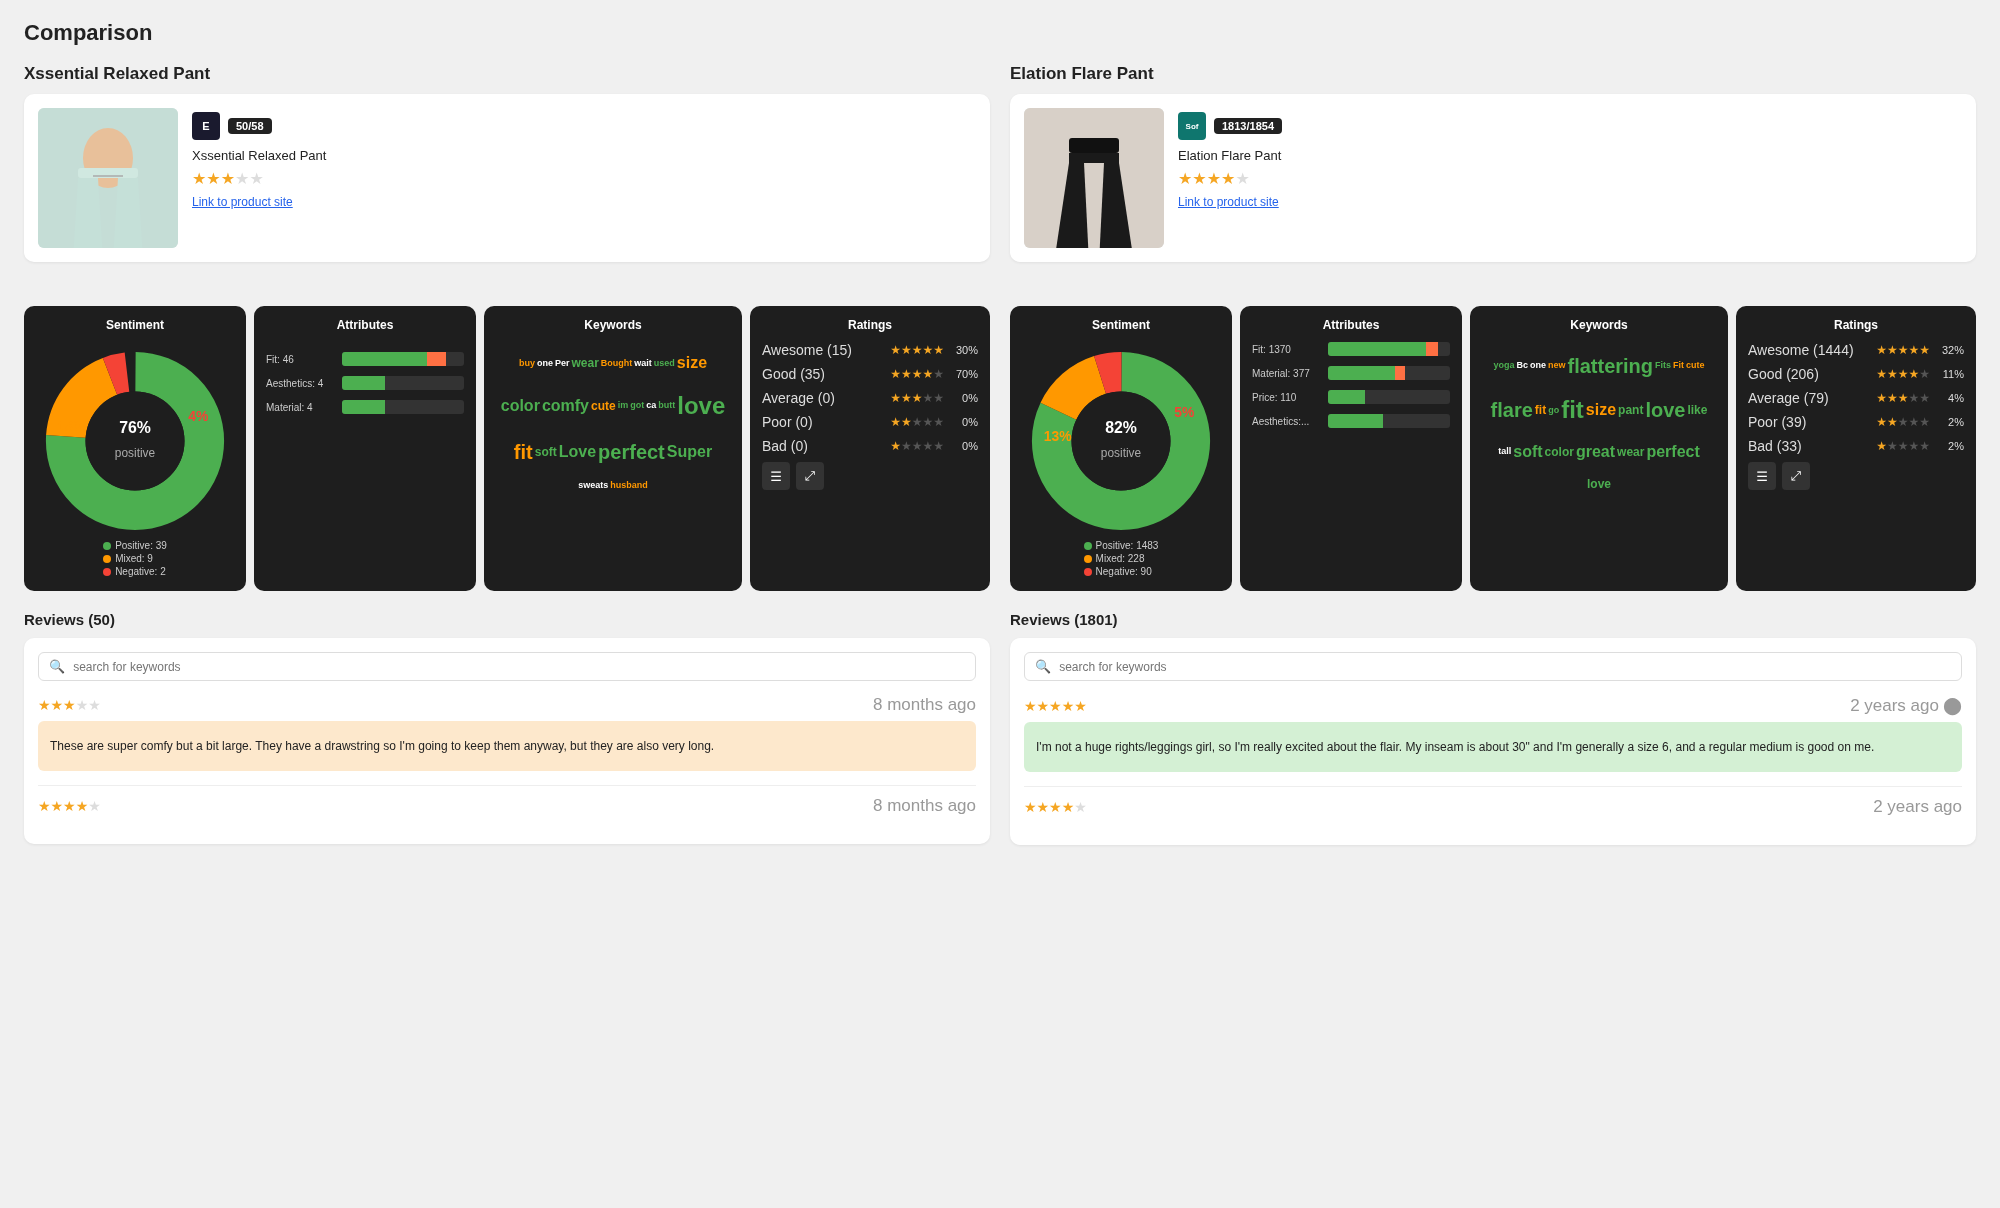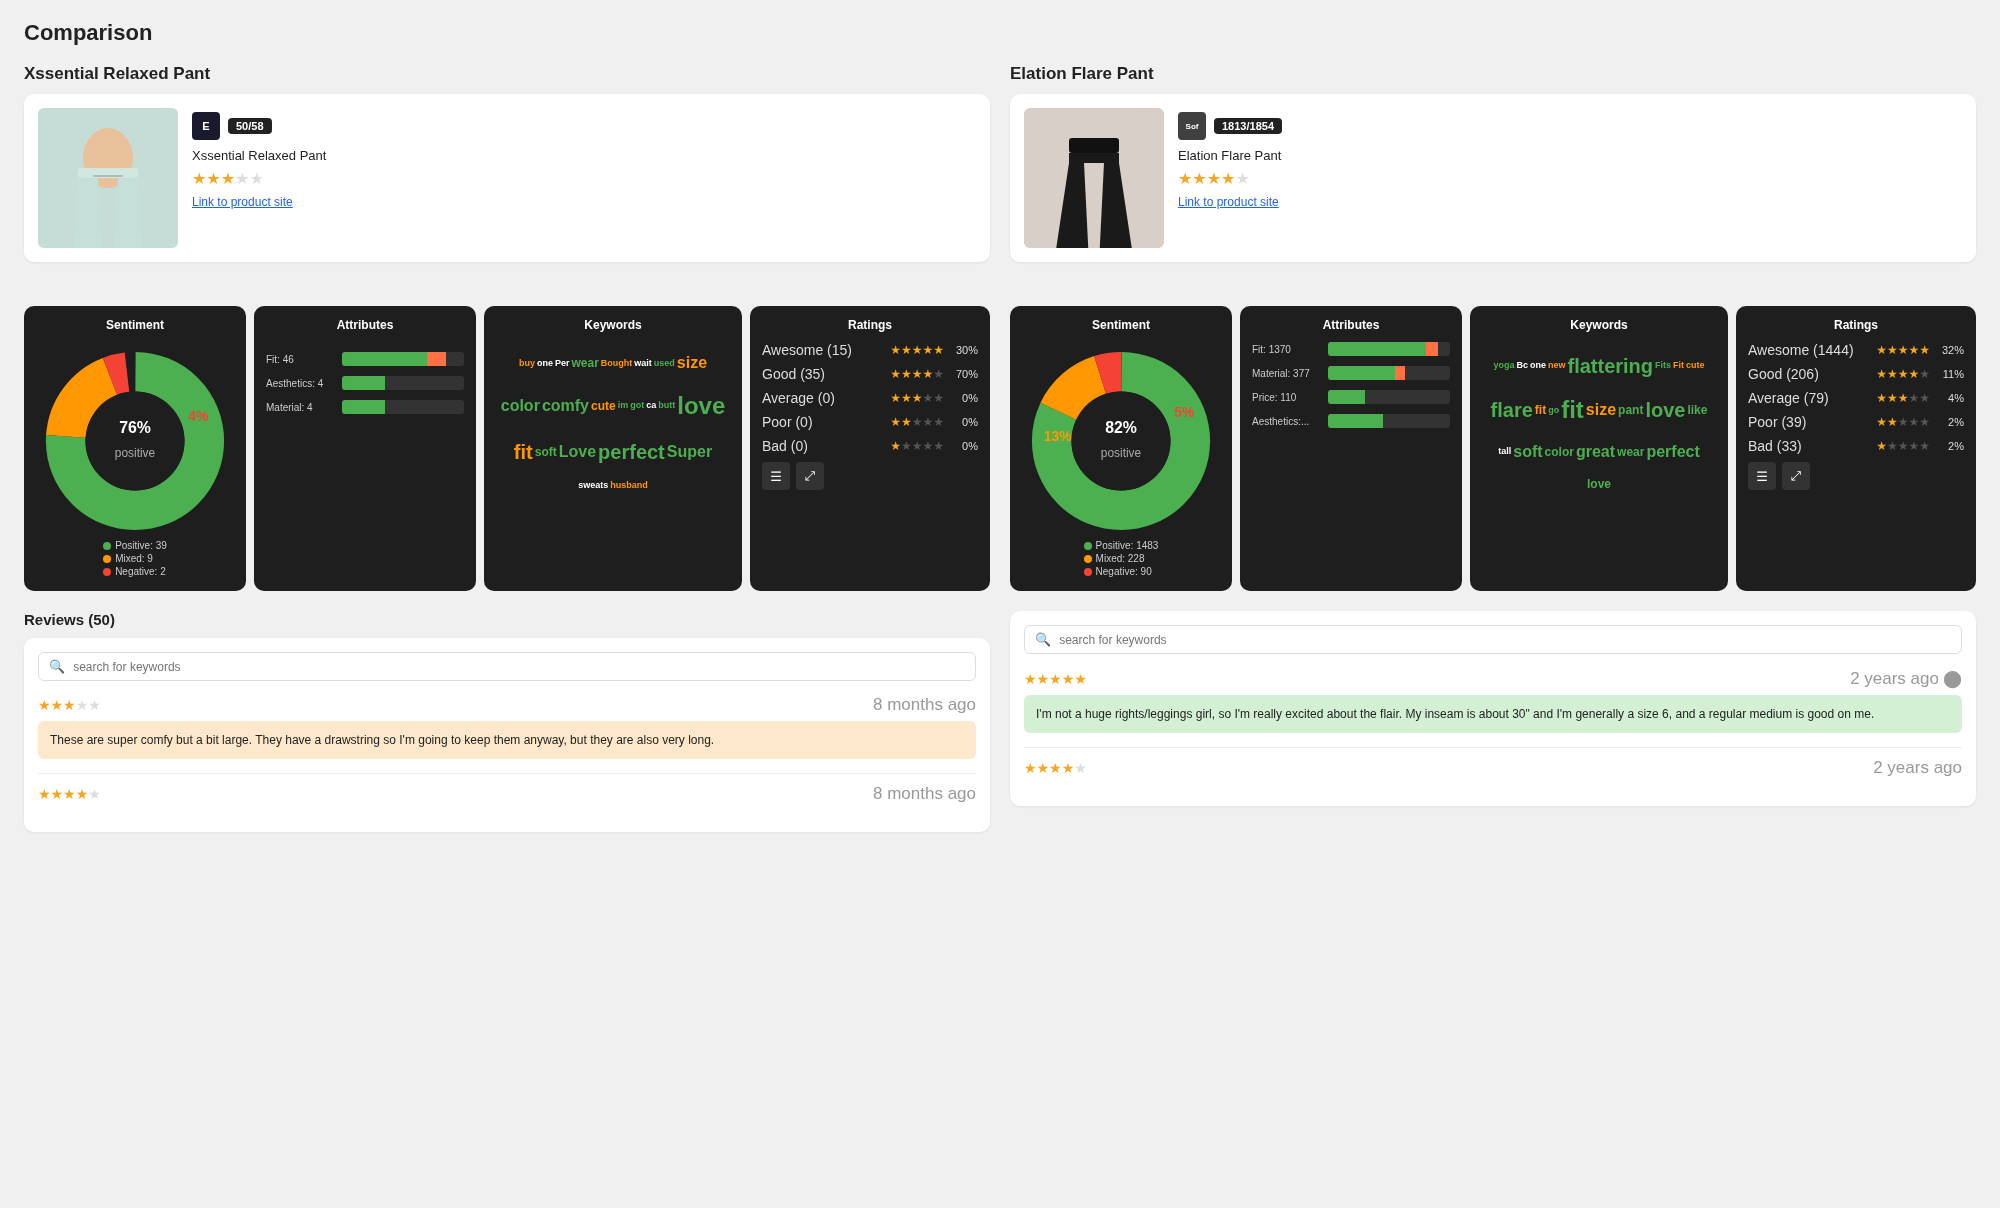--- a/index.html
+++ b/index.html
@@ -63,21 +63,21 @@
     .reviews-section { margin-top: 20px; }
     .reviews-title { font-size: 15px; font-weight: 700; margin-bottom: 10px; }
     .reviews-card { background: #fff; border-radius: 10px; padding: 14px; box-shadow: 0 1px 3px rgba(0,0,0,0.07); }
     .search-row { display: flex; align-items: center; gap: 8px; border: 1px solid #ddd; border-radius: 6px; padding: 6px 10px; margin-bottom: 14px; }
     .search-icon { color: #999; font-size: 13px; }
     .search-input { border: none; outline: none; flex: 1; font-size: 12px; color: #999; background: transparent; }
     .review-item { margin-bottom: 14px; }
     .review-header { display: flex; justify-content: space-between; align-items: center; margin-bottom: 6px; }
     .review-stars { color: #f5a623; font-size: 14px; }
     .review-date { font-size: 17px; color: #999; display: flex; align-items: center; gap: 4px; }
-    .review-body { border-radius: 6px; padding: 10px 12px; font-size: 12px; line-height: 1.5; }
+    .review-body { border-radius: 6px; padding: 16px 12px; font-size: 12px; line-height: 1.5; }
     .review-body-orange { background: #fde8cc; }
     .review-body-green { background: #d4f0d4; }
     .review-divider { border: none; border-top: 1px solid #eee; margin: 10px 0; }
     .reviews-scroll-wrap { position: relative; }
     .product-section { flex: 1; }
   </style>
 </head>
 <body>
 
 <div class="page">
@@ -280,21 +280,21 @@
 
             <rect x="45" y="45" width="50" height="10" fill="#1a1a1a"></rect>
 
             <path d="M45,55 L30,155 L65,155 L60,55 Z" fill="#1a1a1a"></path>
 
             <path d="M80,55 L75,155 L110,155 L95,55 Z" fill="#1a1a1a"></path>
           </svg>
         </div>
         <div class="product-info">
           <div class="product-badge-row">
-            <div class="product-icon-badge" style="font-size:8px; background:#404040">Sof</div>
+            <div class="product-icon-badge" style="font-size:8px; background:#0f766e">Sof</div>
             <span class="review-count-badge">1813/1854</span>
           </div>
           <div class="product-title">Elation Flare Pant</div>
           <div class="stars">★★★★<span style="color:#ddd">★</span></div>
           <a class="product-link">Link to product site</a>
         </div>
       </div>
 
       <div class="analytics-row">
 
@@ -420,20 +420,21 @@
               </div>
           </div>
           <div class="card-footer">
             <div class="card-icon-btn">☰</div>
             <div class="card-icon-btn">⤢</div>
           </div>
         </div>
       </div>
 
       <div class="reviews-section">
+        <div class="reviews-title">Reviews (1801)</div>
         <div class="reviews-card">
           <div class="search-row">
             <span class="search-icon">🔍</span>
             <input class="search-input" placeholder="search for keywords" type="text" style="">
           </div>
           <div class="reviews-scroll-wrap">
             <div class="review-item">
               <div class="review-header">
                 <div class="review-stars">★★★★★</div>
                 <div class="review-date">2 years ago <span>⬤</span></div>

